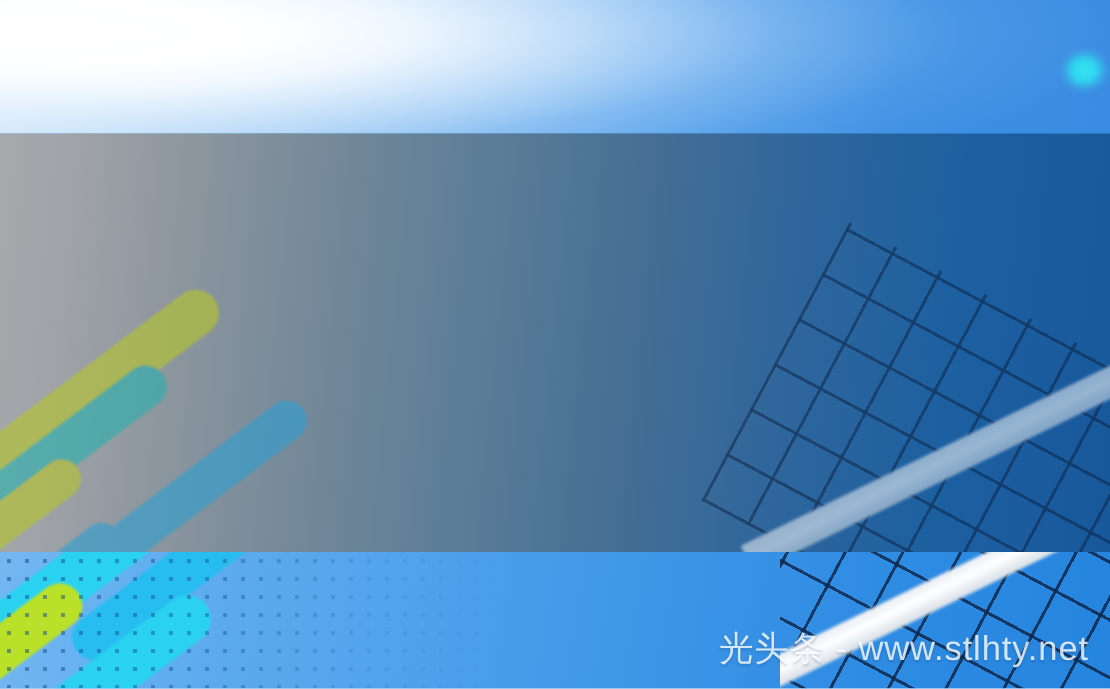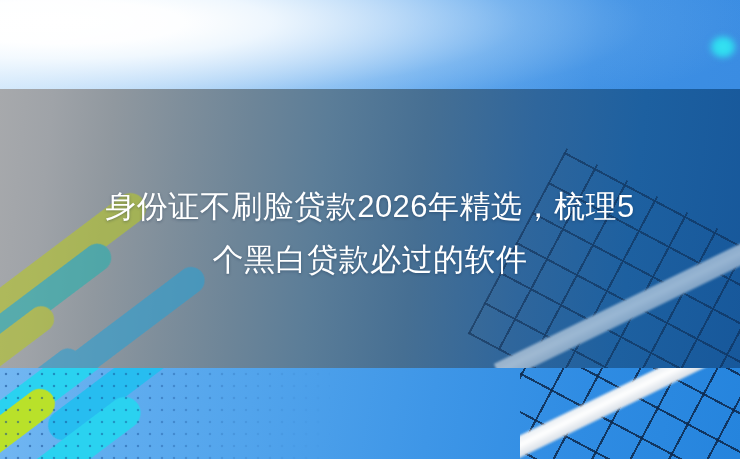--- a/index.html
+++ b/index.html
@@ -211,19 +211,16 @@
       <div class="bar c3"></div>
       <div class="bar c4"></div>
     </div>
     <div class="bot-dots"></div>
     <div class="bot-net">
       <div class="net-grid"></div>
       <div class="net-tape"></div>
     </div>
   </div>
 
-  <div class="title">
-    <span class="tline">身份证不刷脸贷款2026年精选，梳理5</span>
-    <span class="tline">个黑白贷款必过的软件</span>
-  </div>
-
+
+  <div class="watermark">光头条 - www.stlhty.net</div>
 
 </div>
 
 </body></html>

